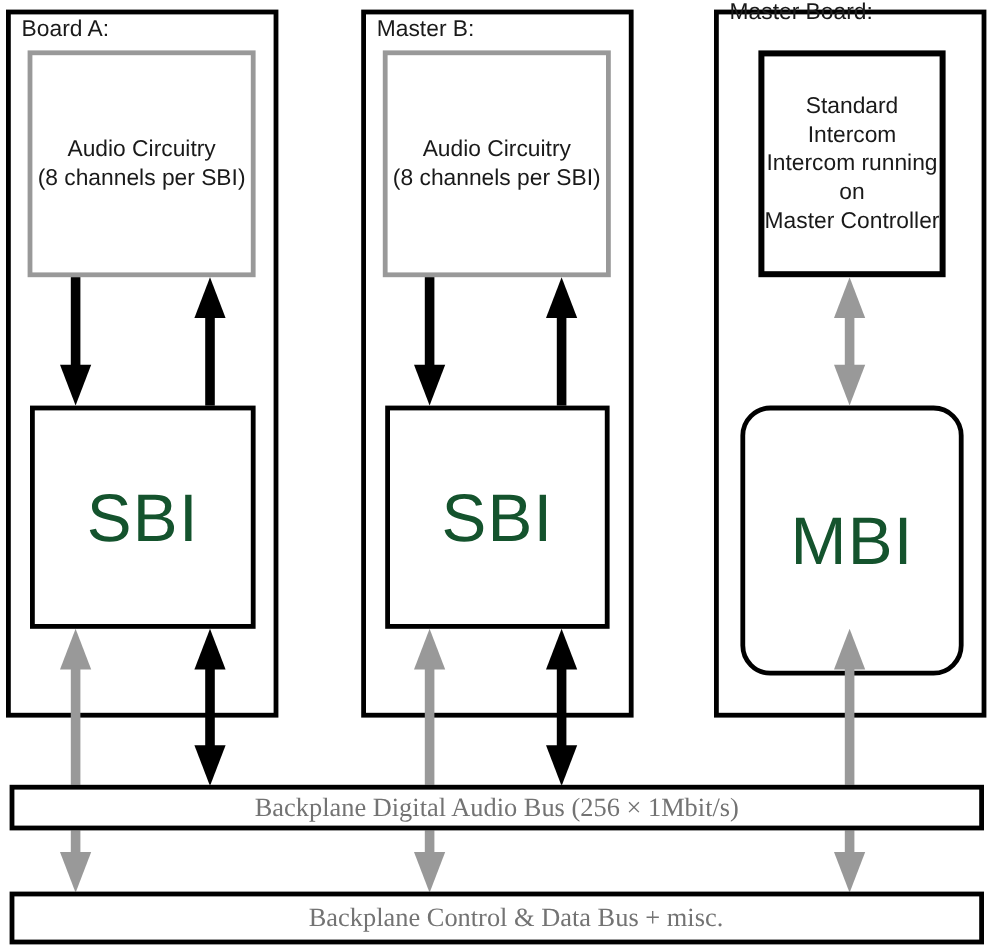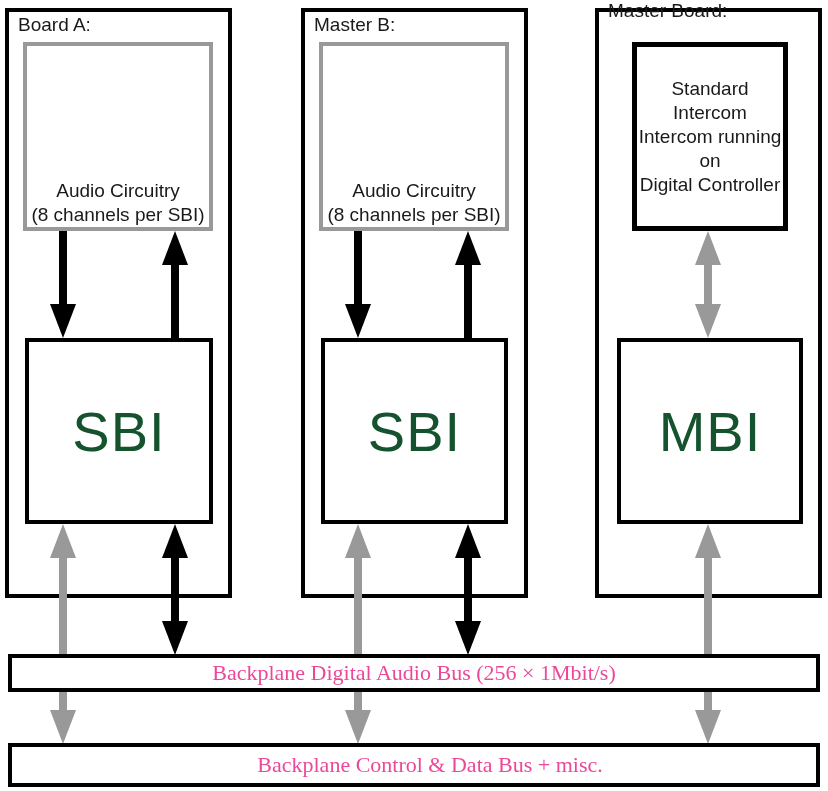--- a/index.html
+++ b/index.html
@@ -13,21 +13,21 @@
     box-sizing:border-box; z-index:0;
   }
   .board-label {
     position:absolute; font-size:19px; color:#1a1a1a; z-index:1; white-space:nowrap;
   }
   .top-box {
     position:absolute; box-sizing:border-box; background:var(--white);
     display:flex; flex-direction:column; align-items:center; justify-content:center;
     text-align:center; z-index:0; font-size:19px; color:#1a1a1a; line-height:24px;
   }
-  .top-box.gray-border  { border:4px solid var(--gray);justify-content:flex-end; }
+  .top-box.gray-border  { border:4px solid var(--gray); }
   .top-box.black-border { border:5px solid var(--black); }
   .chip-box {
     position:absolute; box-sizing:border-box; border:4px solid var(--black);
     background:var(--white); display:flex; align-items:center; justify-content:center;
     z-index:0;
   }
   .chip-label { font-size:56px; color:#14532d; letter-spacing:1px; }
   .arrow { position:absolute; width:26px; z-index:1; }
   .arrow.black { color:var(--black); }
   .arrow.gray  { color:var(--gray); }
@@ -41,21 +41,21 @@
     border-left:13px solid transparent; border-right:13px solid transparent;
   }
   .head-up   { top:0;    border-bottom:34px solid currentColor; }
   .head-down { bottom:0; border-top:34px solid currentColor; }
   .bus-bar {
     position:absolute; left:8px; width:812px; box-sizing:border-box;
     border:4px solid var(--black); background:var(--white); z-index:2;
     display:flex; align-items:center; justify-content:center;
   }
   .bus-label {
-    font-family:"Liberation Serif", serif; font-size:22px; color:#ec4899;
+    font-family:"Liberation Serif", serif; font-size:22px; color:#737373;
     white-space:nowrap;
   }
 </style>
 </head>
 <body>
 
 <div id="canvas">
 
   <div class="frame" style="left:5px; top:8px; width:227px; height:590px;"></div>
   <div class="board-label" style="left:18px; top:14px;text-align:center;">Board A:</div>
@@ -113,23 +113,23 @@
     <div class="shaft"></div>
     <div class="head-up"></div>
     <div class="head-down"></div>
   </div>
 
   <div class="frame" style="left:595px; top:8px; width:227px; height:590px;"></div>
   <div class="board-label" style="left:608px; top:0;">Master Board:</div>
   <div class="top-box black-border" style="left:616px; top:42px; width:156px; height:189px;margin-left:16px;">
     <div>Standard Intercom</div>
     <div>Intercom running on</div>
-    <div>Digital Controller</div>
+    <div>Master Controller</div>
   </div>
-  <div class="chip-box" style="left:617px; top:338px; width:186px; height:186px;">
+  <div class="chip-box" style="left:617px; top:338px; width:186px; height:225px;border-radius:25px;">
     <span class="chip-label">MBI</span>
   </div>
 
   <div class="arrow gray head-top head-bottom" style="left:695px; top:231px; height:107px;">
     <div class="shaft"></div>
     <div class="head-up"></div>
     <div class="head-down"></div>
   </div>
   <div class="arrow gray head-top head-bottom" style="left:695px; top:524px; height:220px;">
     <div class="shaft"></div>

